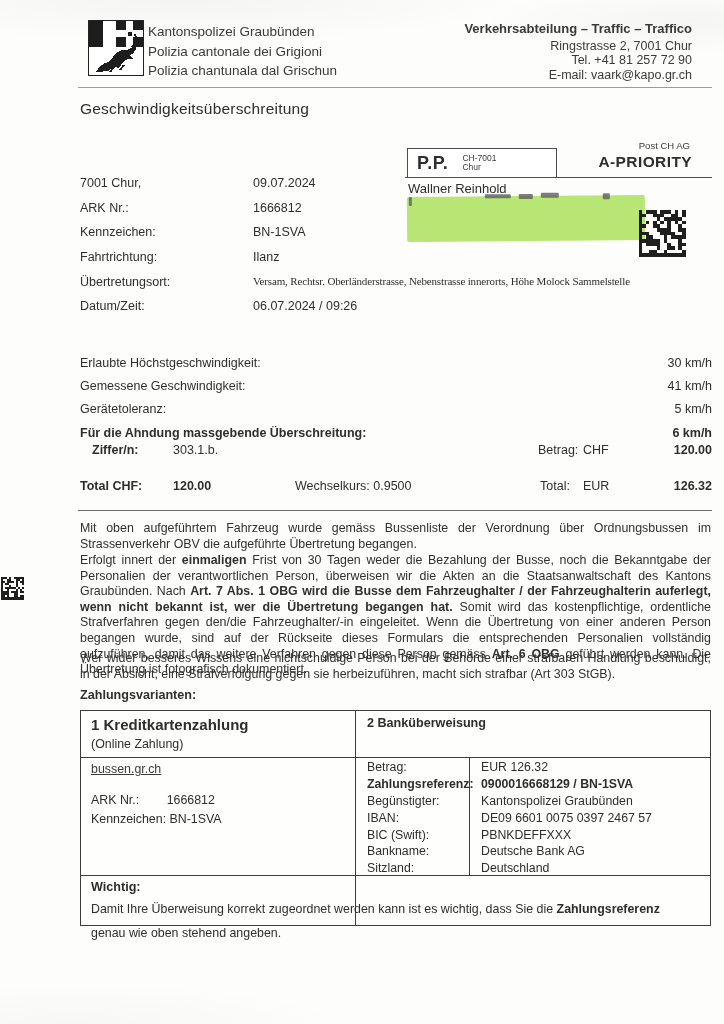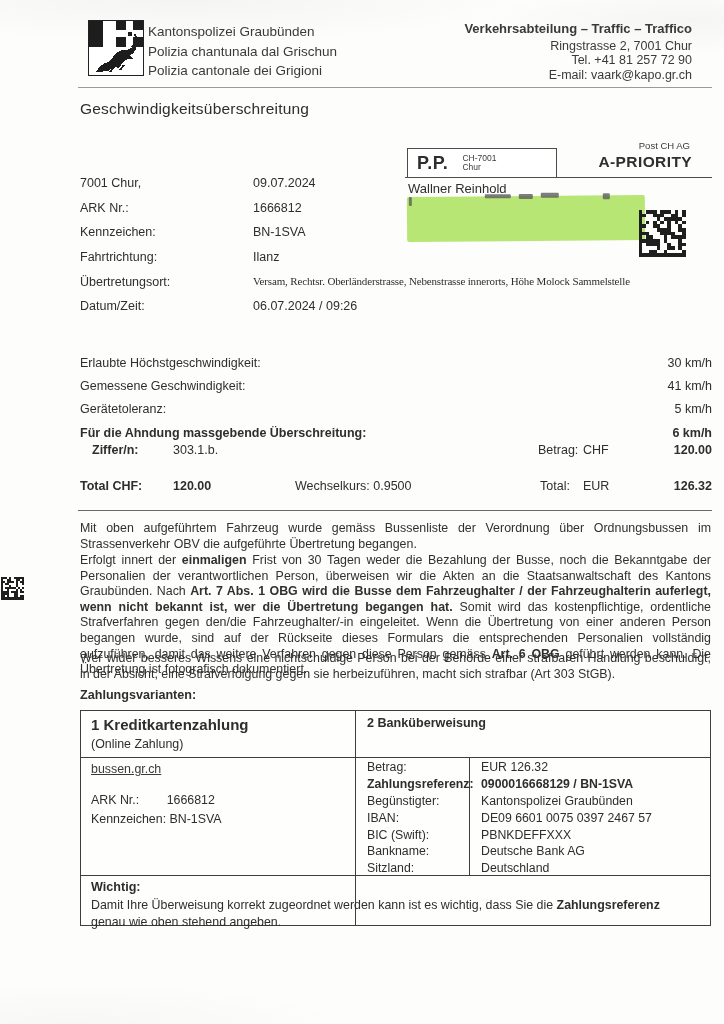--- a/index.html
+++ b/index.html
@@ -73,21 +73,21 @@
   .c2title{left:286px;top:5px;font-size:12.6px;font-weight:700;}
   .paylink{left:10px;top:51px;font-size:12.4px;text-decoration:underline;color:#3a3a3a;cursor:pointer;}
   .arkrow{left:10px;top:82px;font-size:12.4px;}
   .arkrow .v{margin-left:24px;}
   .kzrow{left:10px;top:101px;font-size:12.4px;}
   .bankrows{position:absolute;left:286px;top:49px;width:340px;font-size:12.3px;}
   .bankrow{display:flex;height:16.9px;align-items:flex-start;}
   .bankrow .bl{width:114px;flex:0 0 114px;}
   .bankrow .bv{flex:1;white-space:nowrap;}
   .wichtig-title{left:10px;top:169px;font-size:12.6px;font-weight:700;}
-  .wichtig-text{position:absolute;left:10px;top:186px;width:600px;font-size:12.4px;line-height:17px;margin:0;}
+  .wichtig-text{position:absolute;left:10px;top:186px;width:600px;font-size:12.4px;line-height:24px;margin:0;}
 </style>
 </head>
 <body>
 
 <div class="page">
 
   <div class="abs" style="left:88px;top:20px;width:56px;height:56px;">
     <svg viewBox="0 0 56 56" width="56" height="56" shape-rendering="crispEdges">
       <rect x="0" y="0" width="56" height="56" fill="#ffffff" stroke="#222" stroke-width="2"></rect>
       <rect x="1" y="1" width="14" height="26" fill="#1d1d1d"></rect>
@@ -95,22 +95,22 @@
       <rect x="38" y="1" width="7" height="26" fill="#fff"></rect>
       <rect x="28" y="10" width="27" height="7" fill="#fff"></rect>
       <rect x="39.5" y="11.5" width="4" height="4" fill="#1d1d1d"></rect>
       <path d="M8 52 Q13 43 21 42 L25 37 Q29 30 37 30 Q42 30 45 26 Q49 21 48 28 Q47 33 42 35 L45 39 Q39 38 35 42 L31 48 Q25 46 21 51 Z" fill="#1d1d1d"></path>
       <path d="M44 27 Q50 20 47 14" stroke="#1d1d1d" stroke-width="2" fill="none"></path>
       <path d="M12 52 L16 46 M22 52 L26 47 M32 50 L36 45" stroke="#1d1d1d" stroke-width="2"></path>
     </svg>
   </div>
   <div class="abs org-lines">
     <div>Kantonspolizei Graubünden</div>
+    <div>Polizia cantonale dei Grigioni</div>
     <div>Polizia chantunala dal Grischun</div>
-    <div>Polizia cantonale dei Grigioni</div>
   </div>
 
   <div class="abs dept">
     <div class="t">Verkehrsabteilung – Traffic – Traffico</div>
     <div>Ringstrasse 2, 7001 Chur</div>
     <div>Tel. +41 81 257 72 90</div>
     <div>E-mail: vaark@kapo.gr.ch</div>
   </div>
 
   <div class="hr" style="left:78px;top:87px;width:634px;"></div>

